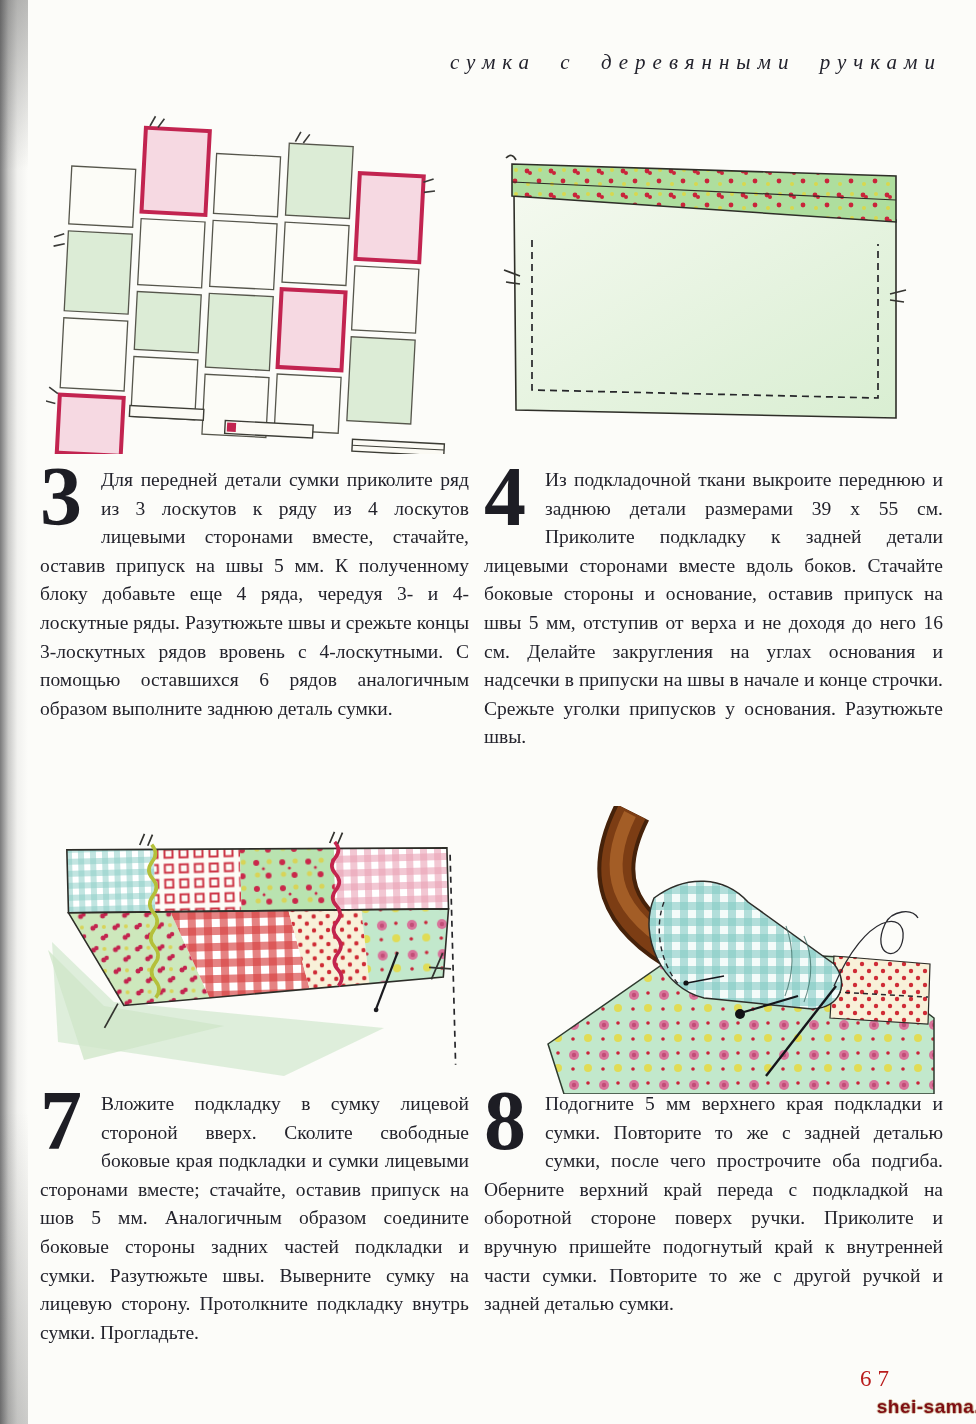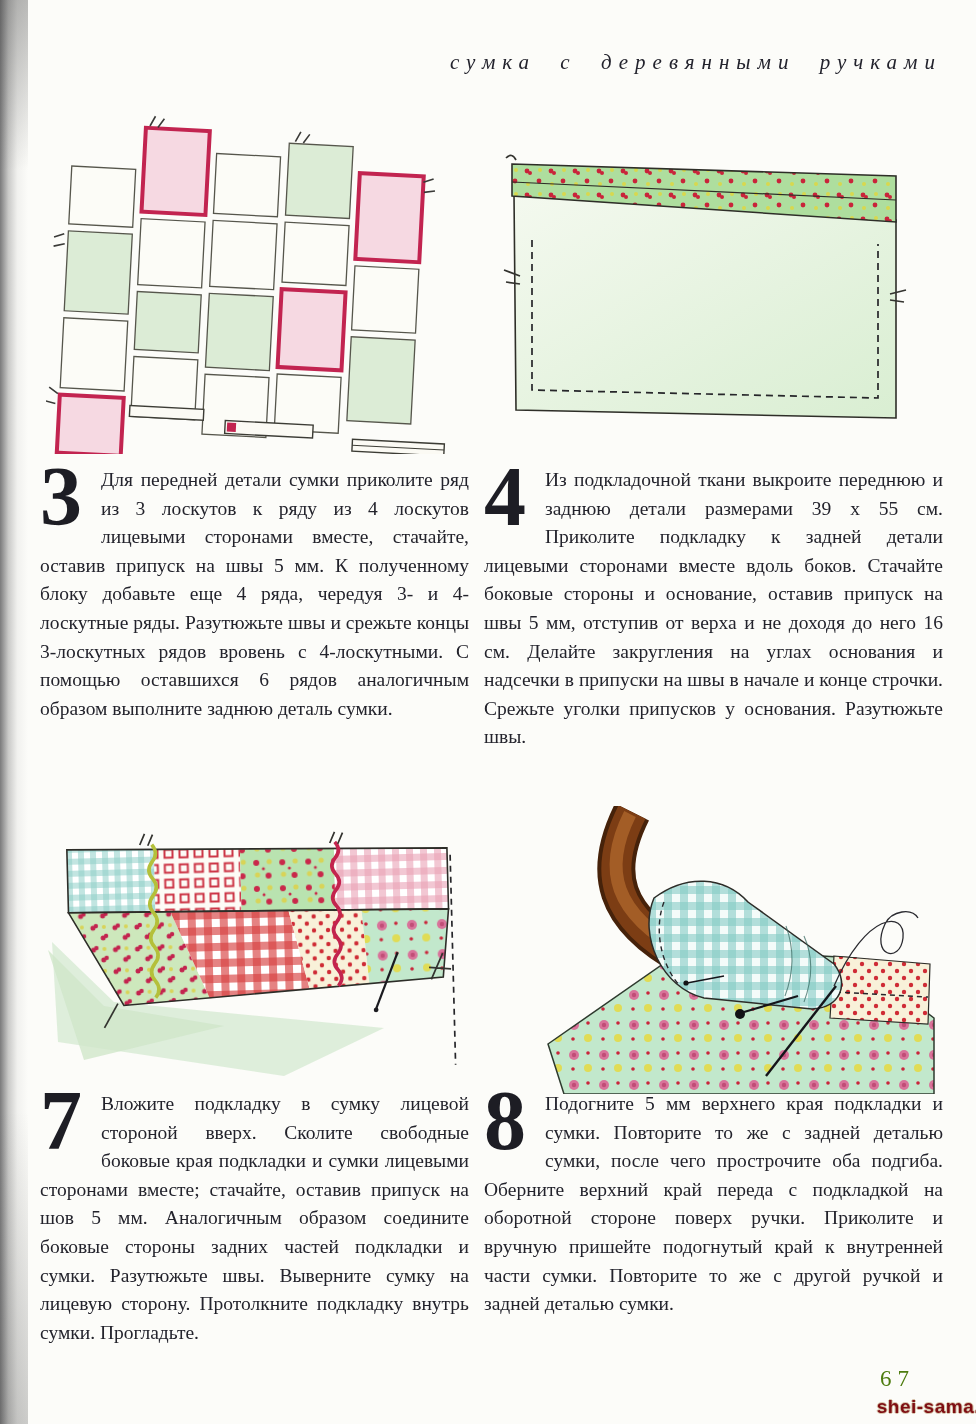--- a/index.html
+++ b/index.html
@@ -38,21 +38,21 @@
 
   
   .ill{position:absolute;}
   .ill-patchwork{left:46px;top:106px;width:422px;height:348px;}
   .ill-lining{left:498px;top:142px;width:414px;height:292px;}
   .ill-bagedge{left:44px;top:830px;width:422px;height:260px;}
   .ill-handle{left:536px;top:806px;width:414px;height:288px;}
   svg{display:block;width:100%;height:100%;}
 
   
-  .page-number{position:absolute;left:880px;top:1366px;font-size:23px;letter-spacing:6px;color:#4d7c0f;}
+  .page-number{position:absolute;left:860px;top:1366px;font-size:23px;letter-spacing:6px;color:#b91c1c;}
   .watermark{
     position:absolute;right:4px;top:1396px;
     font-family:"Liberation Sans", sans-serif;font-weight:bold;font-size:19px;
     color:#7e0e13;letter-spacing:.5px;
     text-shadow:-1px 0 0 #d9c6ae, 1px 0 0 #d9c6ae, 0 -1px 0 #d9c6ae, 0 1px 0 #d9c6ae;
     text-align:center;
   }
 </style>
 </head>
 <body>

